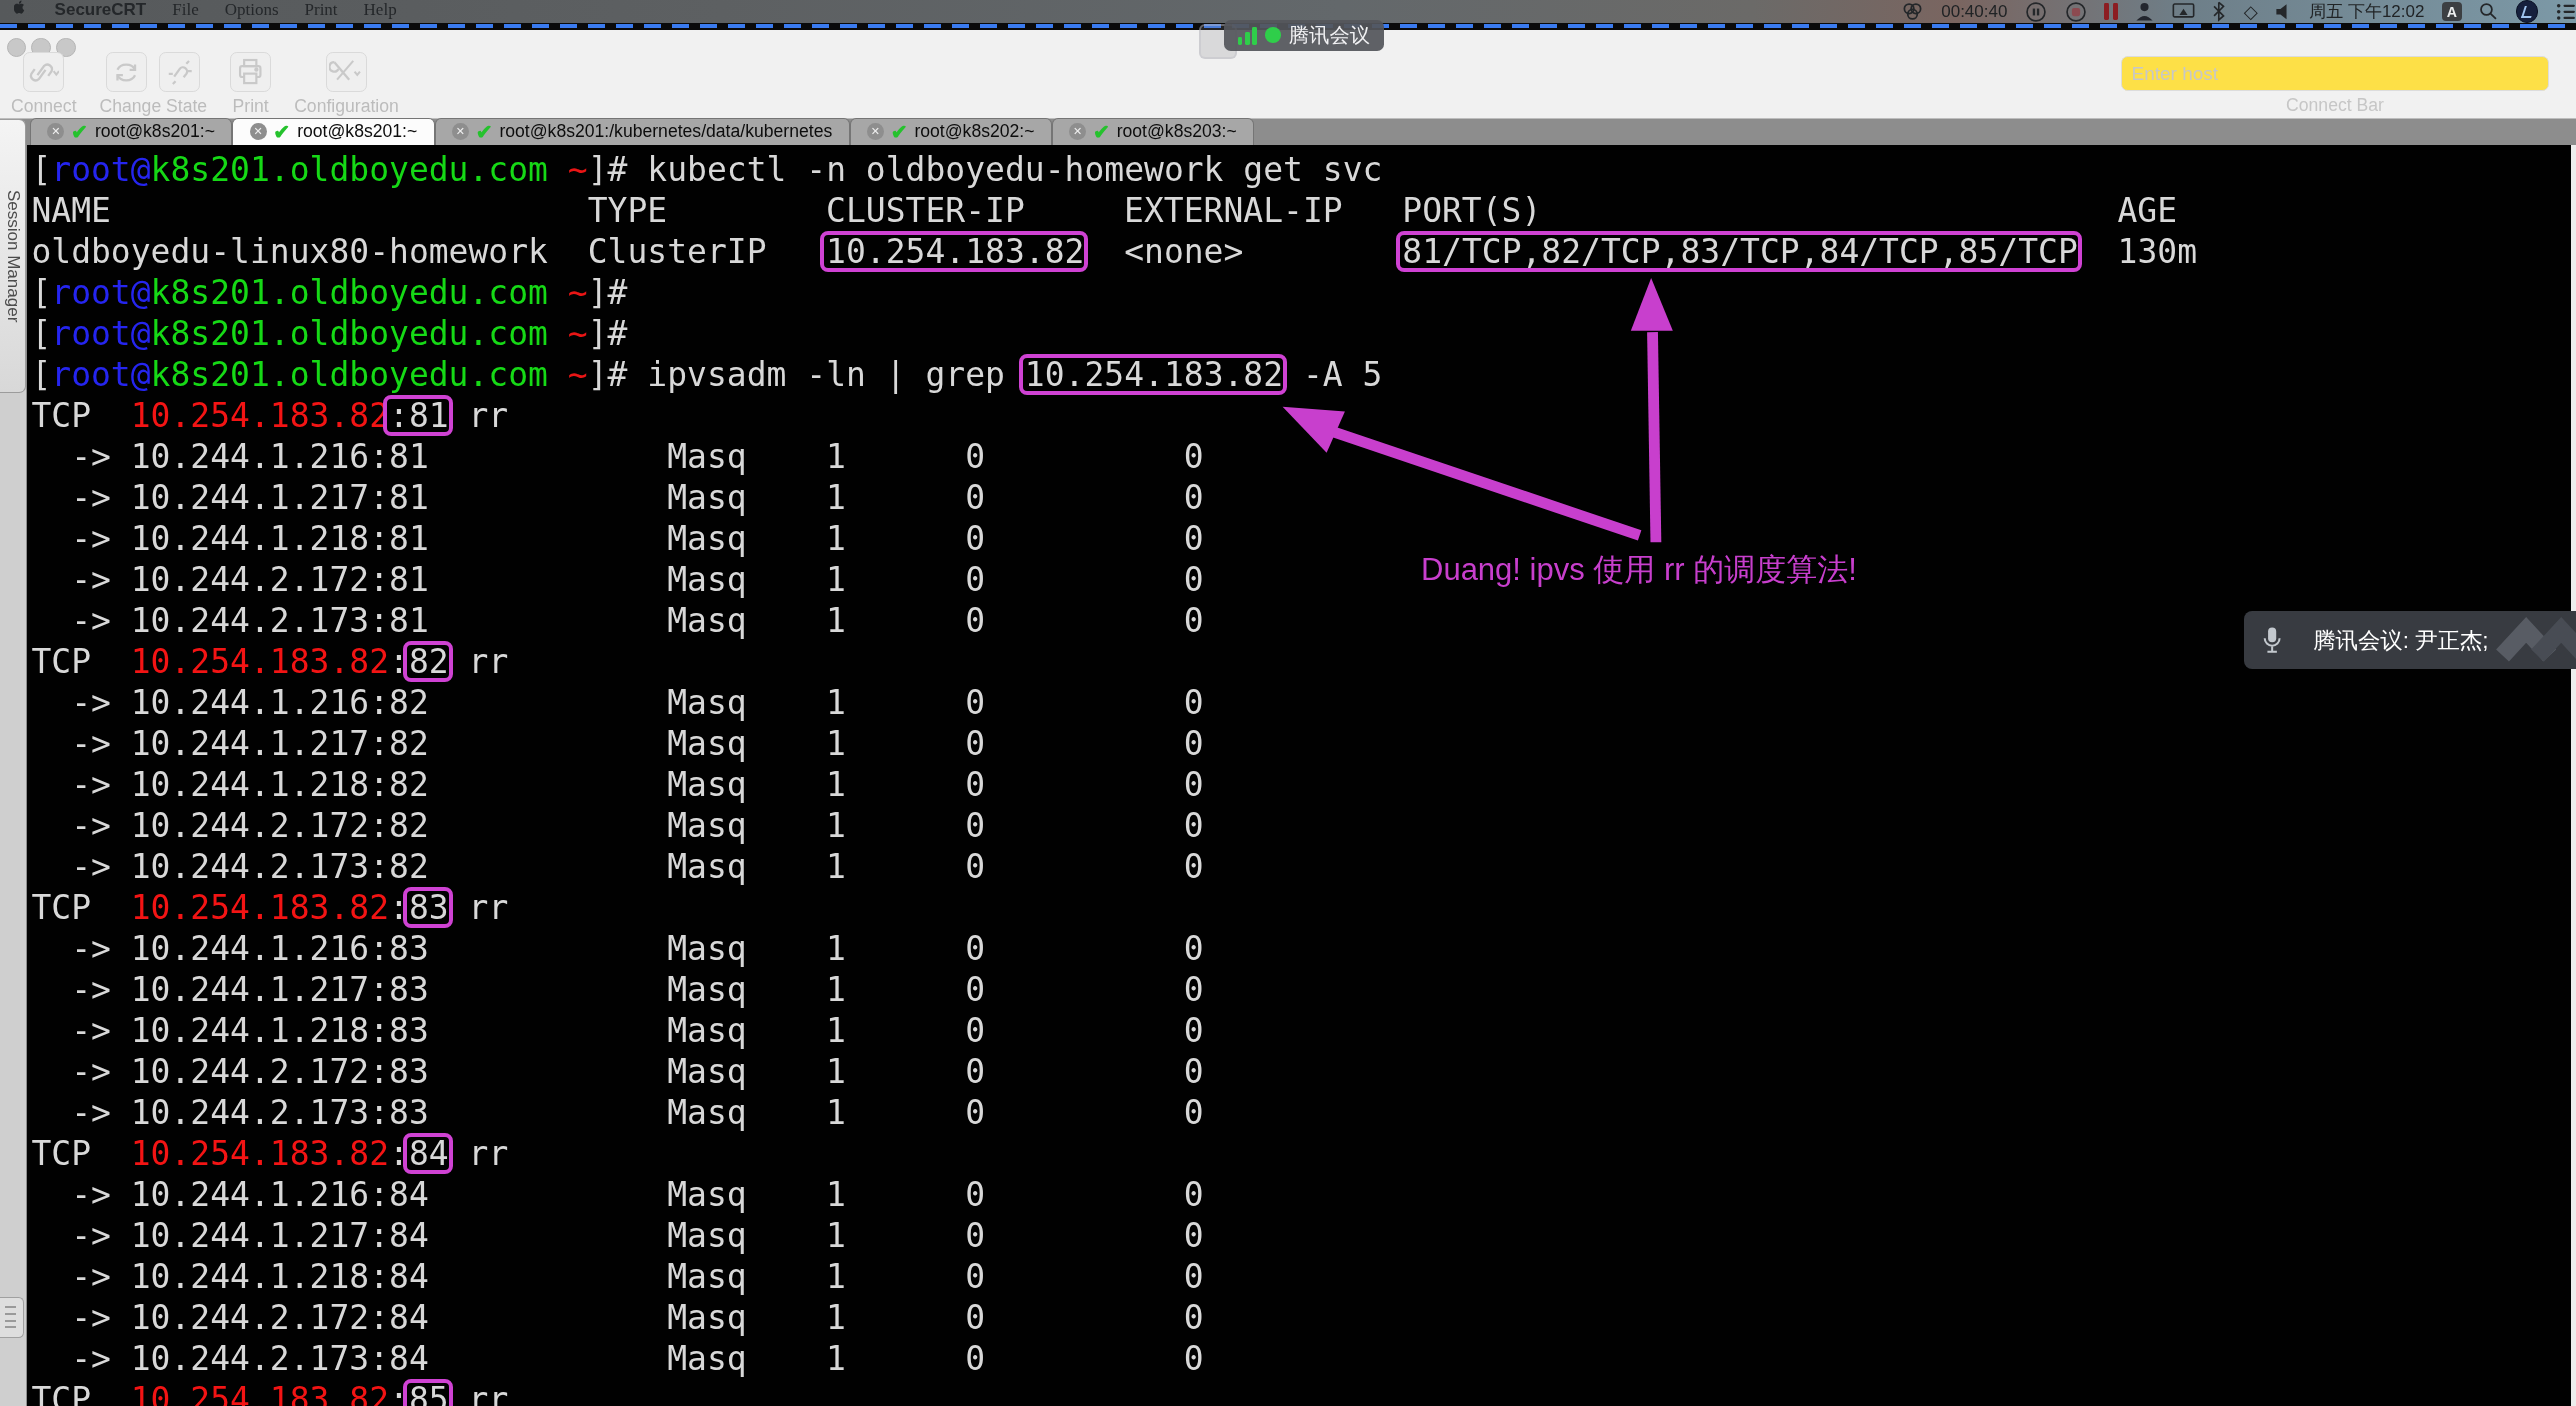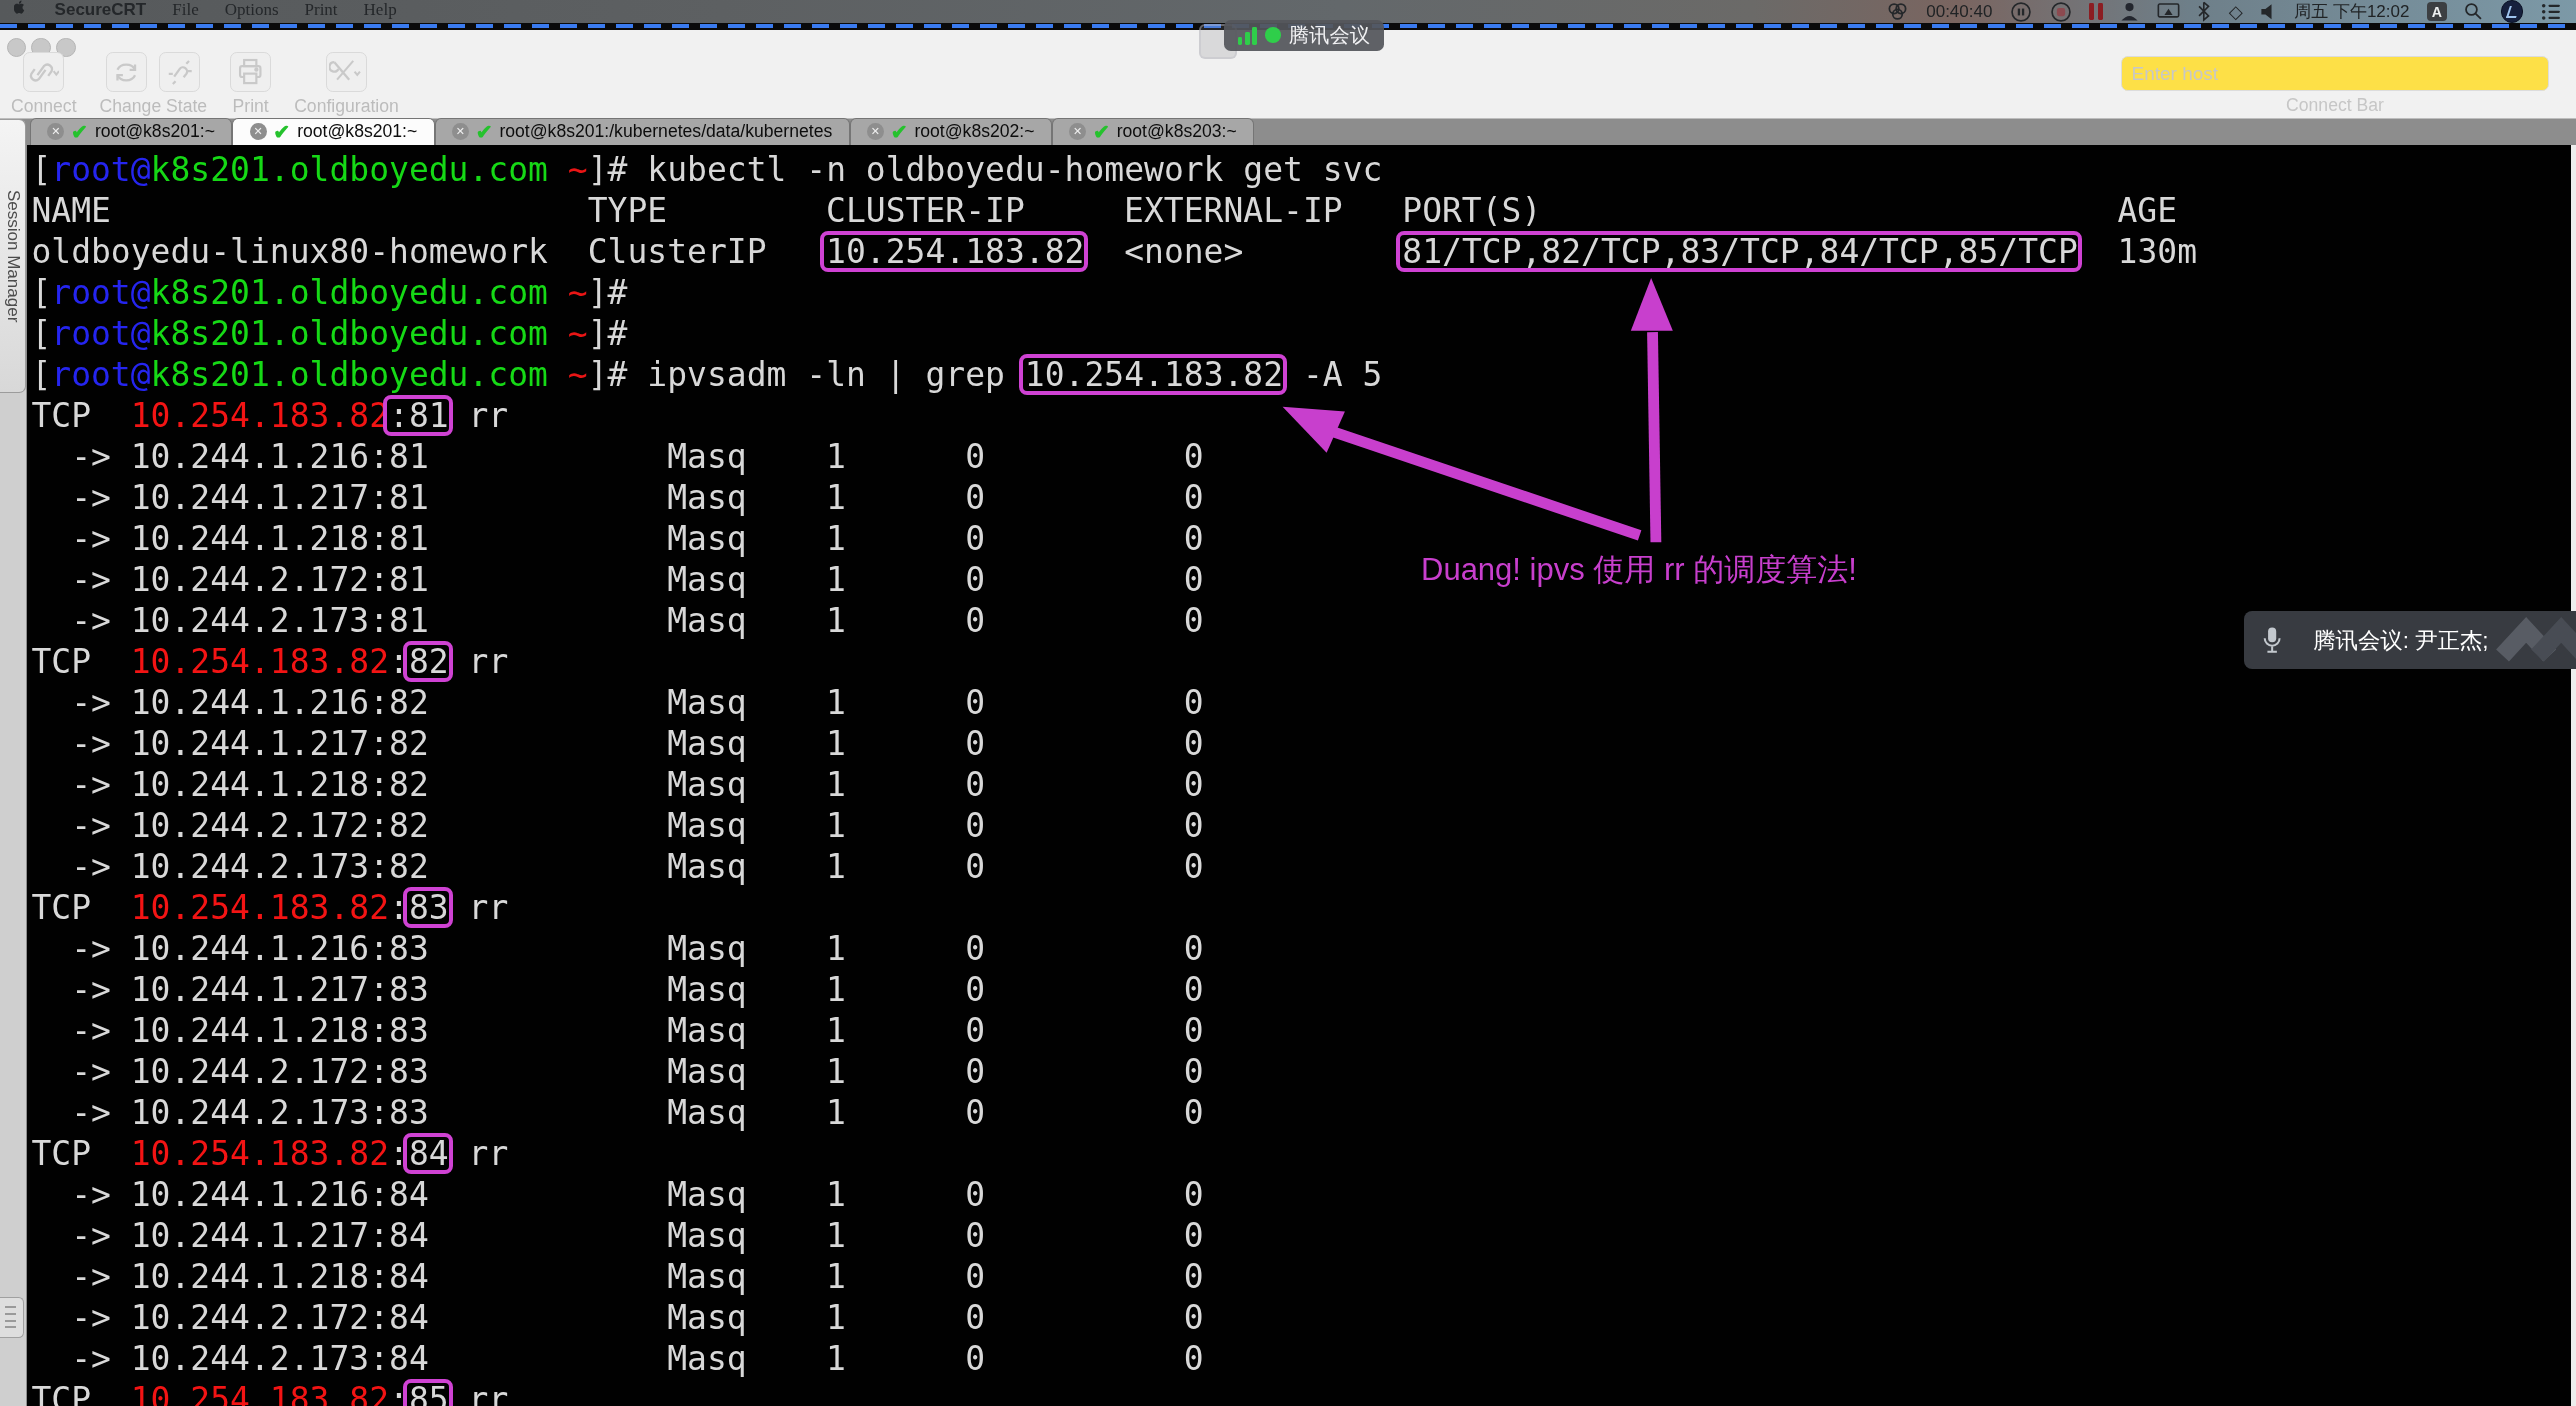--- a/index.html
+++ b/index.html
@@ -6,21 +6,21 @@
   .screen{position:relative;width:2576px;height:1407px;background:#000;overflow:hidden;
           font-family:"Liberation Sans",sans-serif;}
 
   
   .menubar{position:absolute;left:0;top:0;width:100%;height:23px;
     background:linear-gradient(90deg,#56595b 0%,#5d6062 28%,#63686b 52%,#6b6a68 68%,#7a6560 76%,#6e7f89 85%,#7c99a7 100%);
     display:flex;align-items:center;color:#24272a;font-size:17px;}
   .menus{display:flex;align-items:flex-start;gap:26px;padding-left:13.6px;}
   .menus .appname{font-weight:bold;}
   .menus .mitem{cursor:default;font-family:Liberation Serif, serif;}
-  .status{margin-left:auto;display:flex;align-items:center;gap:17.6px;padding-right:15px;font-size:17px;color:#202325;}
+  .status{margin-left:auto;display:flex;align-items:center;gap:17.6px;font-size:17px;color:#202325;}
   .status svg{display:block;}
   .abadge{width:19.6px;height:19.6px;background:#3c3f42;color:#eceeee;border-radius:4.1px;
     display:flex;align-items:center;justify-content:center;font-size:14.2px;font-weight:bold;}
   .appdot{width:20.3px;height:20.3px;border-radius:50%;background:#16203d;border:0.7px solid #0b1226;position:relative;}
   .appdot::after{content:"";position:absolute;left:6.1px;top:4.7px;width:7.5px;height:9.5px;
     border-left:2px solid #9fc3ee;border-bottom:2px solid #9fc3ee;transform:skewX(-18deg);}
   .redbars{display:flex;gap:4.1px;}
   .redbars i{width:4.7px;height:16.3px;background:#8c1d22;border-radius:1.4px;}
   .diamond{font-size:18.3px;}
 

